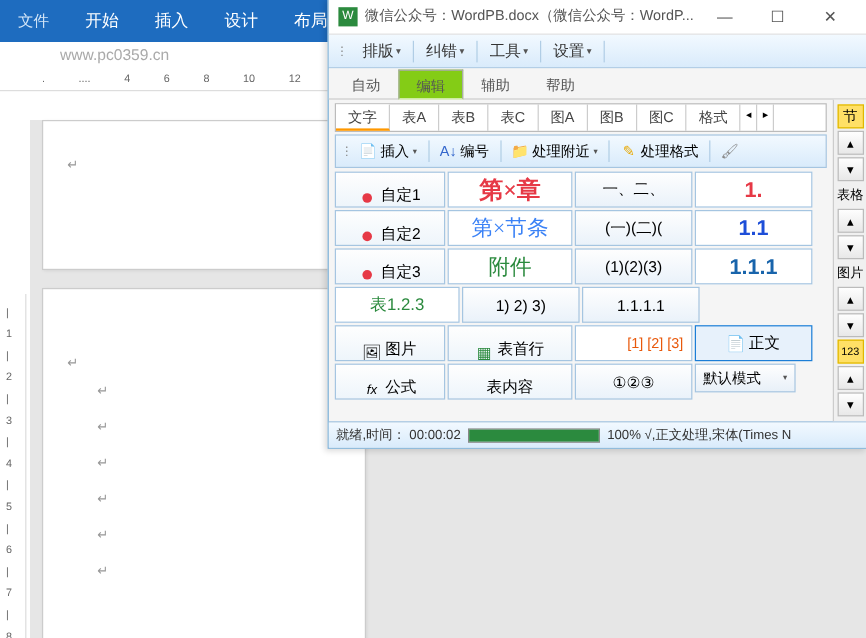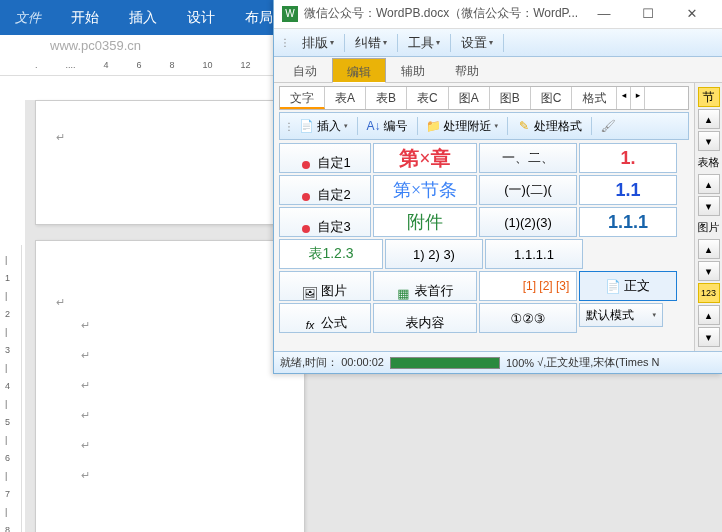--- a/index.html
+++ b/index.html
@@ -2,21 +2,21 @@
 <html><head>
   <meta charset="utf-8">
   <style>
     * { margin: 0; padding: 0; box-sizing: border-box; font-family: "Microsoft YaHei", Arial, sans-serif; }
     body { width: 722px; height: 532px; background: #fff; position: relative; overflow: hidden; }
     
     
     .word-app { position: absolute; left: 0; top: 0; width: 722px; height: 532px; background: #fff; }
     .word-tabs { height: 35px; background: #1e6cbf; display: flex; align-items: center; padding-left: 10px; }
     .word-tab { color: #fff; font-size: 14px; padding: 8px 15px; cursor: pointer; }
-    .word-tab.first { color: #d4e6f7; font-size: 13px; padding-left: 5px; font-style: italic; }
+    .word-tab.first { color: #d4e6f7; font-size: 13px; padding-left: 5px; }
     .word-title { position: absolute; right: 10px; top: 10px; color: #999; font-size: 12px; }
     
     .watermark { position: absolute; left: 5px; top: 0px; font-size: 36px; font-weight: bold; pointer-events: none; z-index: 1; }
     .watermark-text { position: relative; color: #888; }
     .watermark-icon { display: inline-block; width: 36px; height: 36px; border: 2px solid #3a9; border-radius: 50%; color: #3a9; text-align: center; line-height: 32px; font-size: 20px; margin-right: 2px; vertical-align: middle; }
     .watermark-url { position: absolute; left: 50px; top: 38px; color: #aaa; font-size: 13px; }
     
     .ruler-h { position: absolute; left: 0; top: 56px; right: 0; height: 20px; background: #fff; border-bottom: 1px solid #ddd; font-size: 9px; color: #666; }
     .ruler-h-content { display: flex; padding-left: 35px; gap: 28px; padding-top: 4px; }
     .ruler-l { position: absolute; left: 5px; top: 58px; font-size: 10px; color: #666; background: #f0f0f0; padding: 1px 4px; border: 1px solid #bbb; }
@@ -37,21 +37,21 @@
     .plugin-title { flex: 1; font-size: 12px; color: #555; white-space: nowrap; overflow: hidden; text-overflow: ellipsis; }
     .win-btn { width: 44px; height: 28px; display: flex; align-items: center; justify-content: center; cursor: pointer; color: #555; font-size: 13px; }
     
     .plugin-menubar { height: 28px; background: linear-gradient(#f2f9ff, #d9ebfb); display: flex; align-items: center; padding: 0 6px; border-bottom: 1px solid #a5c5e1; font-size: 13px; }
     .menu-item { padding: 4px 8px; color: #333; cursor: pointer; display: flex; align-items: center; gap: 2px; }
     .menu-arrow { font-size: 8px; color: #555; }
     .menu-sep { width: 1px; height: 18px; background: #b0cde5; margin: 0 2px; }
     
     .plugin-tabs1 { height: 26px; background: #f5f5f5; display: flex; padding-left: 4px; border-bottom: 1px solid #ccc; font-size: 12px; }
     .ptab1 { padding: 5px 14px; color: #555; cursor: pointer; border: 1px solid transparent; }
-    .ptab1.active { background: #eab308; border: 1px solid #aaa; border-bottom-color: #fff; position: relative; top: 1px; }
+    .ptab1.active { background: #84cc16; border: 1px solid #aaa; border-bottom-color: #fff; position: relative; top: 1px; }
     
     .plugin-body { display: flex; }
     .plugin-main { flex: 1; padding: 3px 5px 5px 5px; }
     
     .plugin-tabs2 { height: 24px; display: flex; background: #fff; border: 1px solid #bbb; font-size: 12px; }
     .ptab2 { padding: 3px 10px; border-right: 1px solid #ccc; cursor: pointer; color: #444; white-space: nowrap; }
     .ptab2.active { background: #fff; border-bottom: 2px solid #ff9800; }
     .ptab2-nav { width: 14px; text-align: center; font-size: 9px; padding: 3px 2px; border-right: 1px solid #ccc; cursor: pointer; }
     
     .toolbar-sub { height: 28px; background: linear-gradient(#f2f9ff, #d9ebfb); margin-top: 2px; border: 1px solid #a5c5e1; display: flex; align-items: center; padding: 0 4px; font-size: 12px; gap: 2px; }

